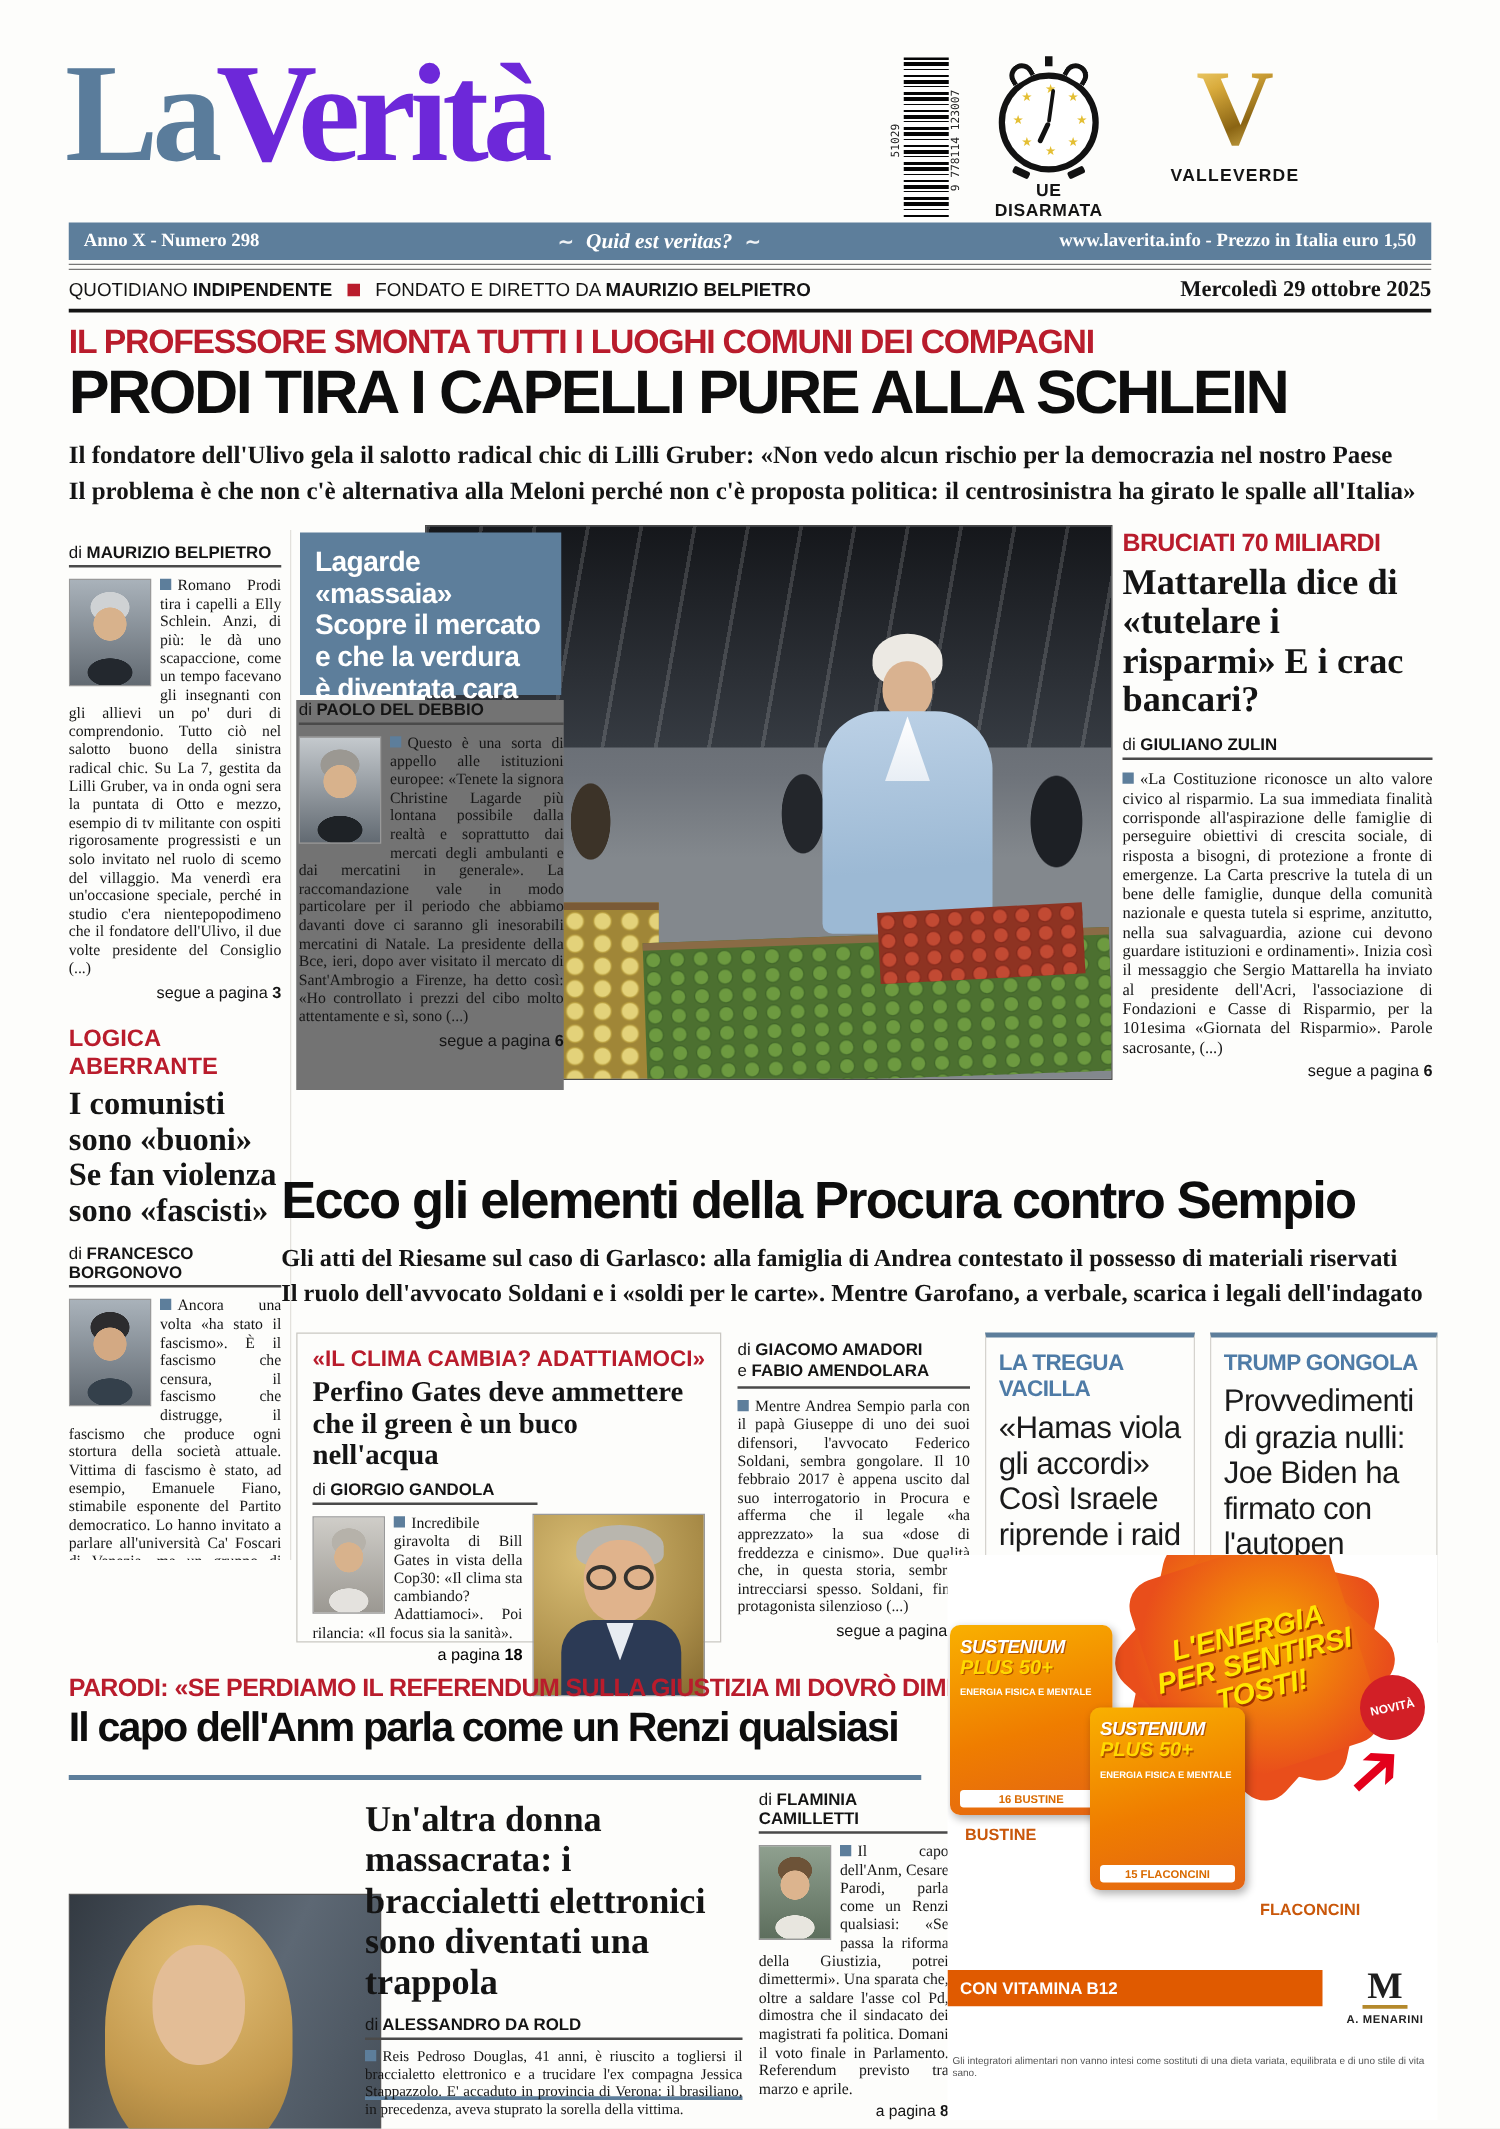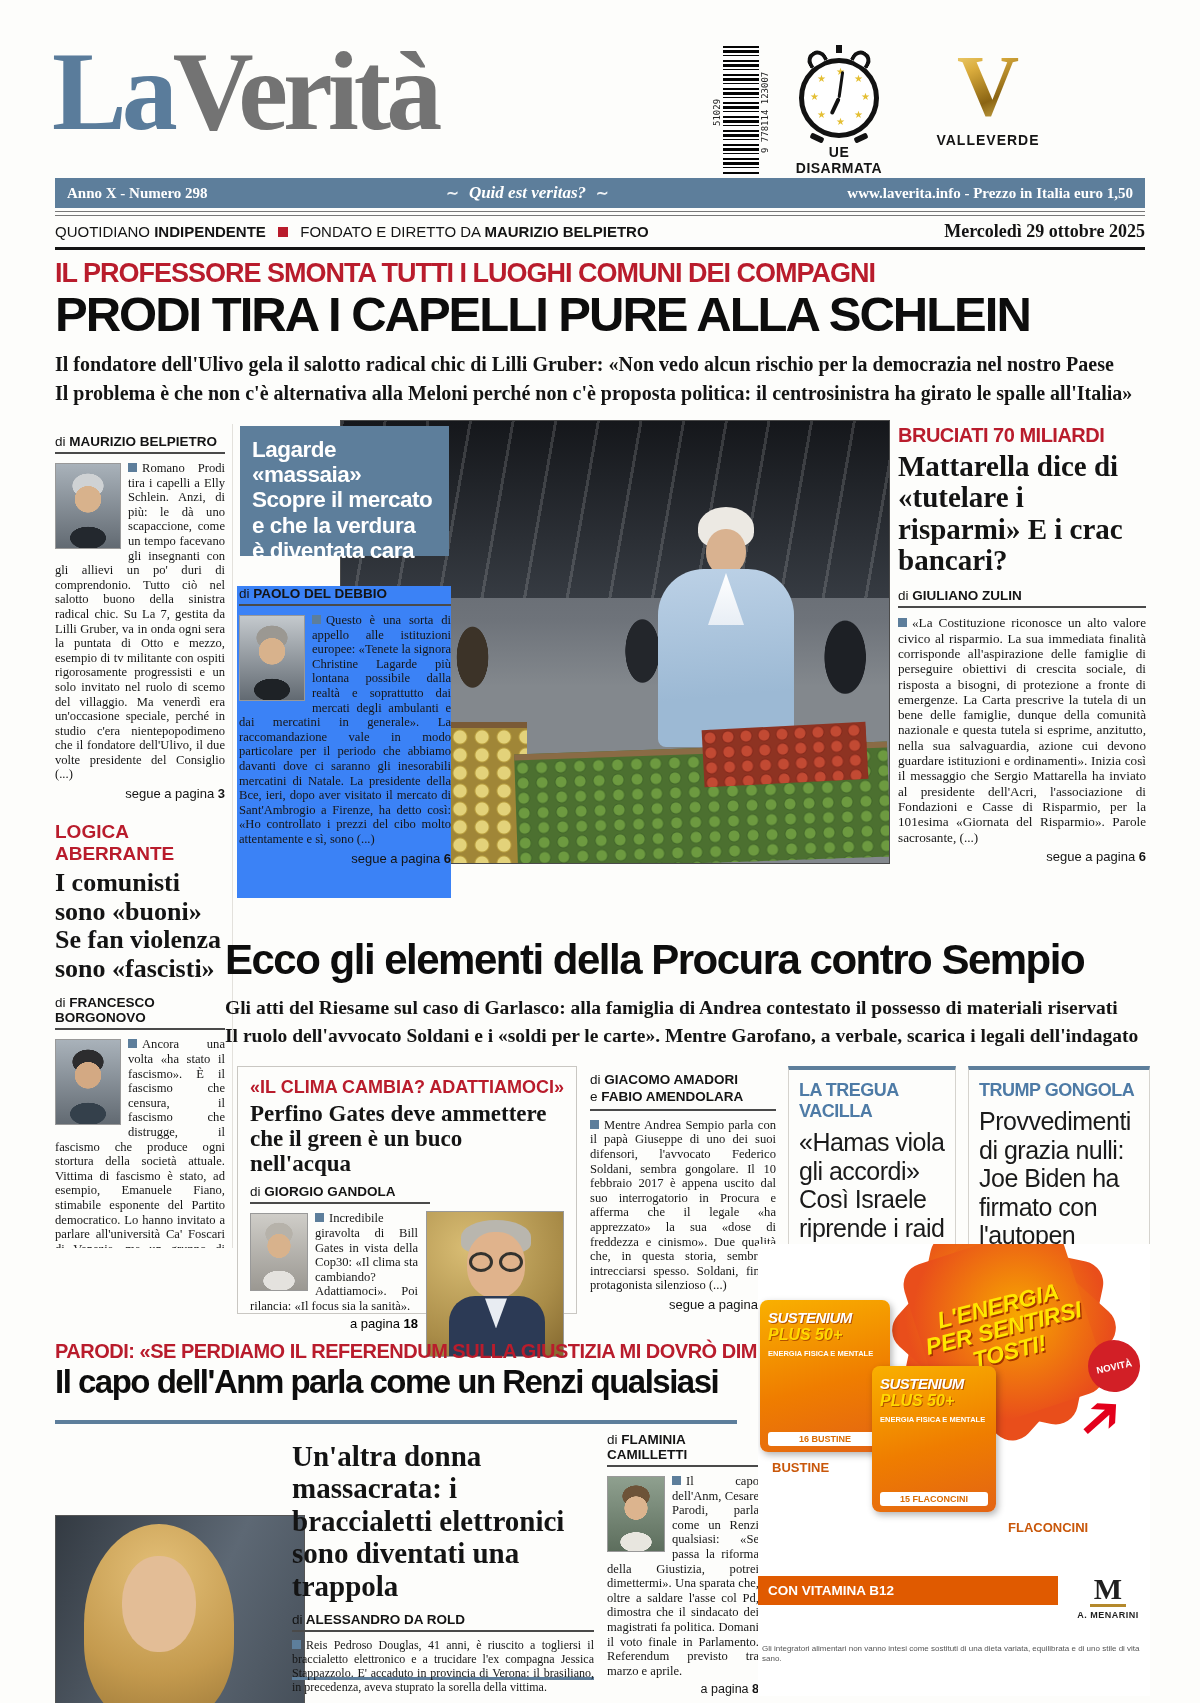--- a/index.html
+++ b/index.html
@@ -3,21 +3,21 @@
 <meta charset="utf-8">
 <style>
   * { margin:0; padding:0; box-sizing:border-box; }
   html,body { background:#e9e7e2; }
   body { font-family:"Liberation Serif", serif; }
   .page { position:relative; width:1200px; height:1703px; margin:0 auto; background:#fdfdfb; overflow:hidden; }
 
   
   .logo { position:absolute; left:52px; top:30px; font-family:"Liberation Serif",serif; font-weight:bold; font-size:112px; letter-spacing:-5px; line-height:1.1; }
   .logo .la { color:#5a7c9b; }
-  .logo .verita { color:#737373; }
+  .logo .verita { color:#6d28d9; }
 
   .barcode { position:absolute; left:712px; top:44px; width:62px; height:136px; display:flex; }
   .bc-num { font-family:"DejaVu Sans Mono",monospace; font-size:9px; color:#222; writing-mode:vertical-rl; transform:rotate(180deg); text-align:center; line-height:10px; }
   .bc-stripes { width:36px; height:130px; margin:2px 1px; background:repeating-linear-gradient(180deg,#050505 0 2px,#fff 2px 4px,#050505 4px 7px,#fff 7px 9px,#050505 9px 10px,#fff 10px 14px); }
 
   .promo-clock { position:absolute; left:788px; top:44px; width:102px; height:140px; text-align:center; }
   .clock-face { position:relative; width:80px; height:80px; margin:14px auto 6px; border:5px solid #121212; border-radius:50%; background:#fff; }
   .clock-bell { position:absolute; width:20px; height:14px; border:4px solid #121212; border-bottom:none; border-radius:12px 12px 0 0; background:#fff; top:-12px; }
   .clock-bell.b1 { left:2px; transform:rotate(-30deg); }
   .clock-bell.b2 { right:2px; transform:rotate(30deg); }
@@ -91,21 +91,21 @@
   .pl-veg-green { position:absolute; left:32%; bottom:0; width:68%; height:26%; transform:rotate(-2deg);
     background:radial-gradient(circle 6px at 8px 8px,#6d9a40 0 5px,#41662a 6px,transparent 7px); background-size:19px 15px; background-color:#4c7030; border-top:6px solid #8a6b45; }
   .pl-veg-mixed { position:absolute; left:0; bottom:0; width:34%; height:32%;
     background:radial-gradient(circle 7px at 9px 9px,#e3d27a 0 6px,#b99f3f 7px,transparent 8px); background-size:22px 18px; background-color:#a08637; border-top:6px solid #7a5a36; }
   .pl-veg-red { position:absolute; right:4%; bottom:18%; width:30%; height:13%; transform:rotate(-3deg);
     background:radial-gradient(circle 6px at 8px 8px,#c24a33 0 5px,#84291c 6px,transparent 7px); background-size:18px 15px; background-color:#8e3322; }
 
   .lagarde-box { position:absolute; left:240px; top:426px; width:209px; height:130px; background:#5d7e9b; color:#fff; padding:11px 12px; font-family:"Liberation Sans",sans-serif; font-weight:900; font-size:22.5px; letter-spacing:-.5px; line-height:1.12; }
   .lagarde-box span { display:block; }
 
-  .deldebbio-col { position:absolute; left:237px; top:586px; width:214px; height:312px; background:#3b82f6; padding-left:2px; }
+  .deldebbio-col { position:absolute; left:237px; top:560px; width:214px; height:312px; background:#737373; padding-left:2px; }
 
   .right-col { position:absolute; left:898px; top:424px; width:248px; height:448px; }
   .right-col .kicker-red { font-size:20px; letter-spacing:-.5px; }
   .matt-headline { font-size:29px; font-weight:bold; line-height:1.08; color:#141414; margin:4px 0 12px; }
   .right-col .body-text { font-size:13.2px; }
 
   
   .sempio-headline { position:absolute; left:225px; top:936px; width:926px; font-family:"Liberation Sans",sans-serif; font-weight:900; font-size:42px; letter-spacing:-1.5px; color:#0d0d0d; white-space:nowrap; }
   .sempio-deck { position:absolute; left:225px; top:994px; width:926px; font-weight:bold; font-size:19.5px; line-height:1.45; color:#141414; }
 

